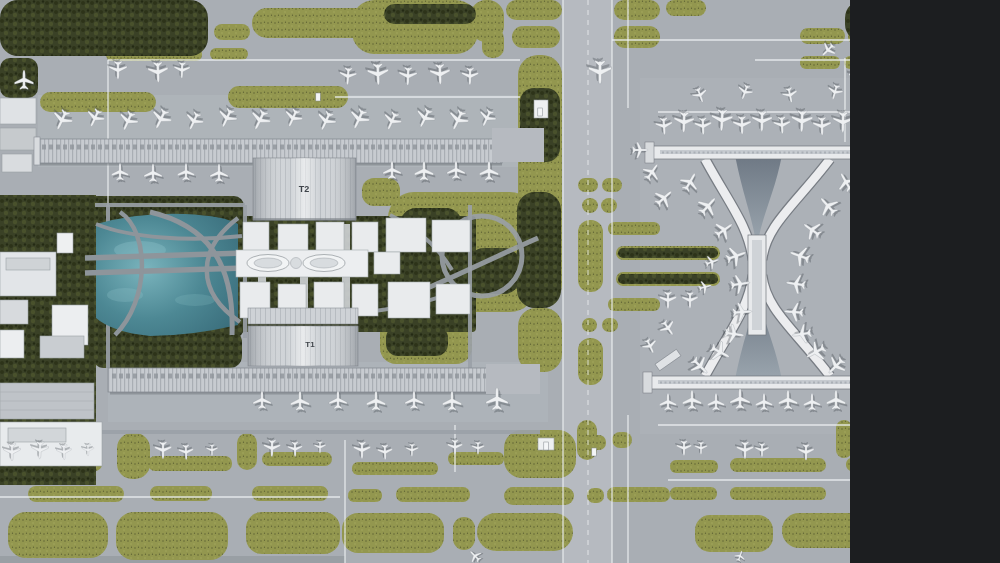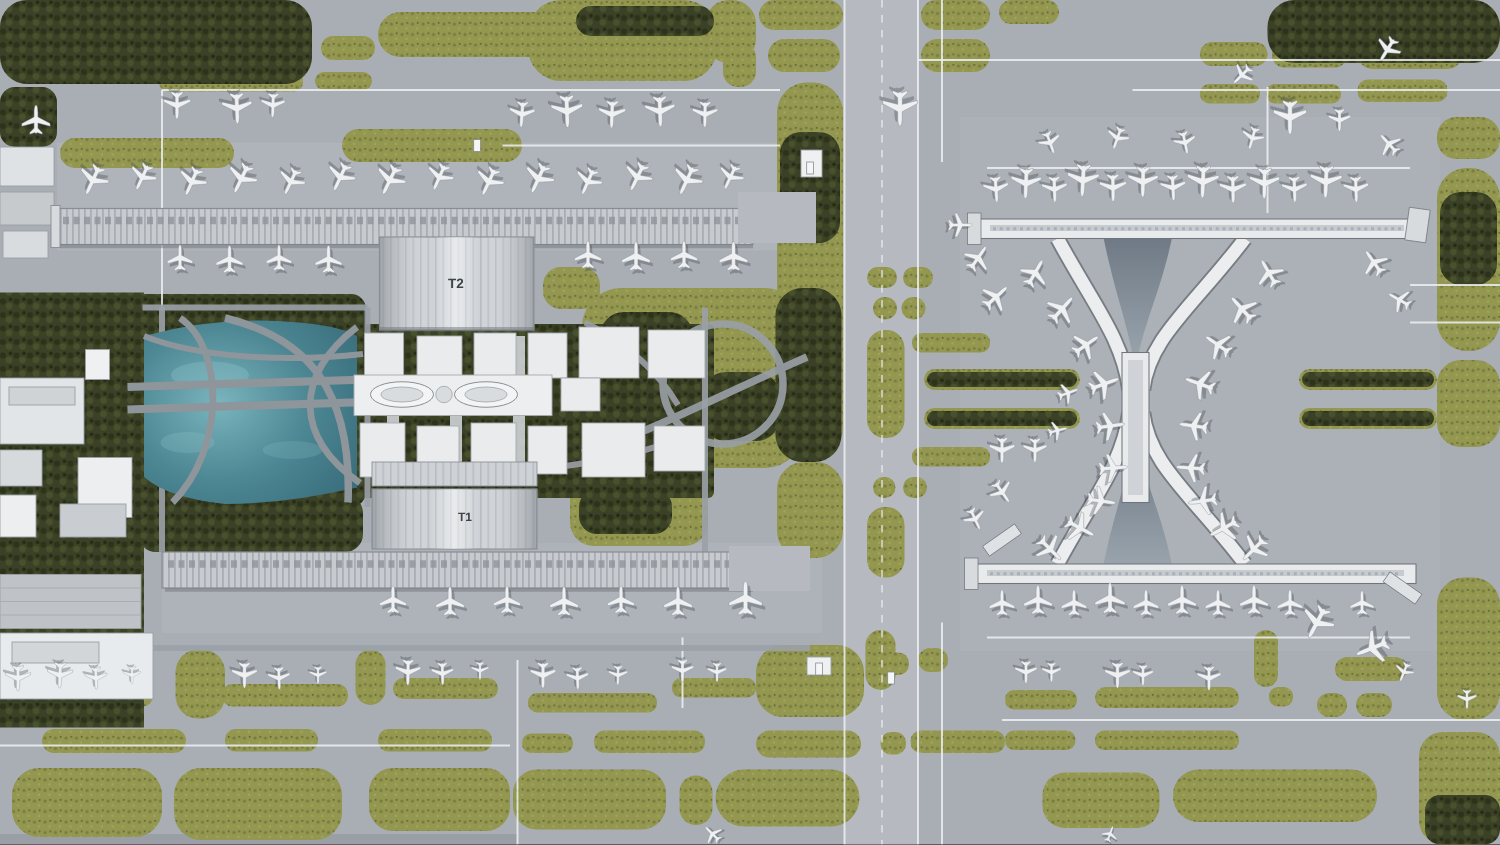--- a/index.html
+++ b/index.html
@@ -1,16 +1,16 @@
 <!DOCTYPE html>
 <html><head>
 <meta charset="utf-8">
 <style>
   html,body{margin:0;padding:0;background:#1c1e20;}
-  .stage{width:1000px;height:563px;position:relative;overflow:hidden;}
+  .stage{width:850px;height:563px;position:relative;overflow:hidden;}
   svg{display:block;}
   .maplabel{font-family:"Liberation Sans", sans-serif;font-weight:bold;fill:#3f444a;}
 </style>
 </head>
 <body>
 
 <div class="stage">
 <svg id="scene" viewBox="0 0 1000 563" width="1000" height="563">
   <defs>
     <pattern id="pg" width="7" height="7" patternUnits="userSpaceOnUse">

